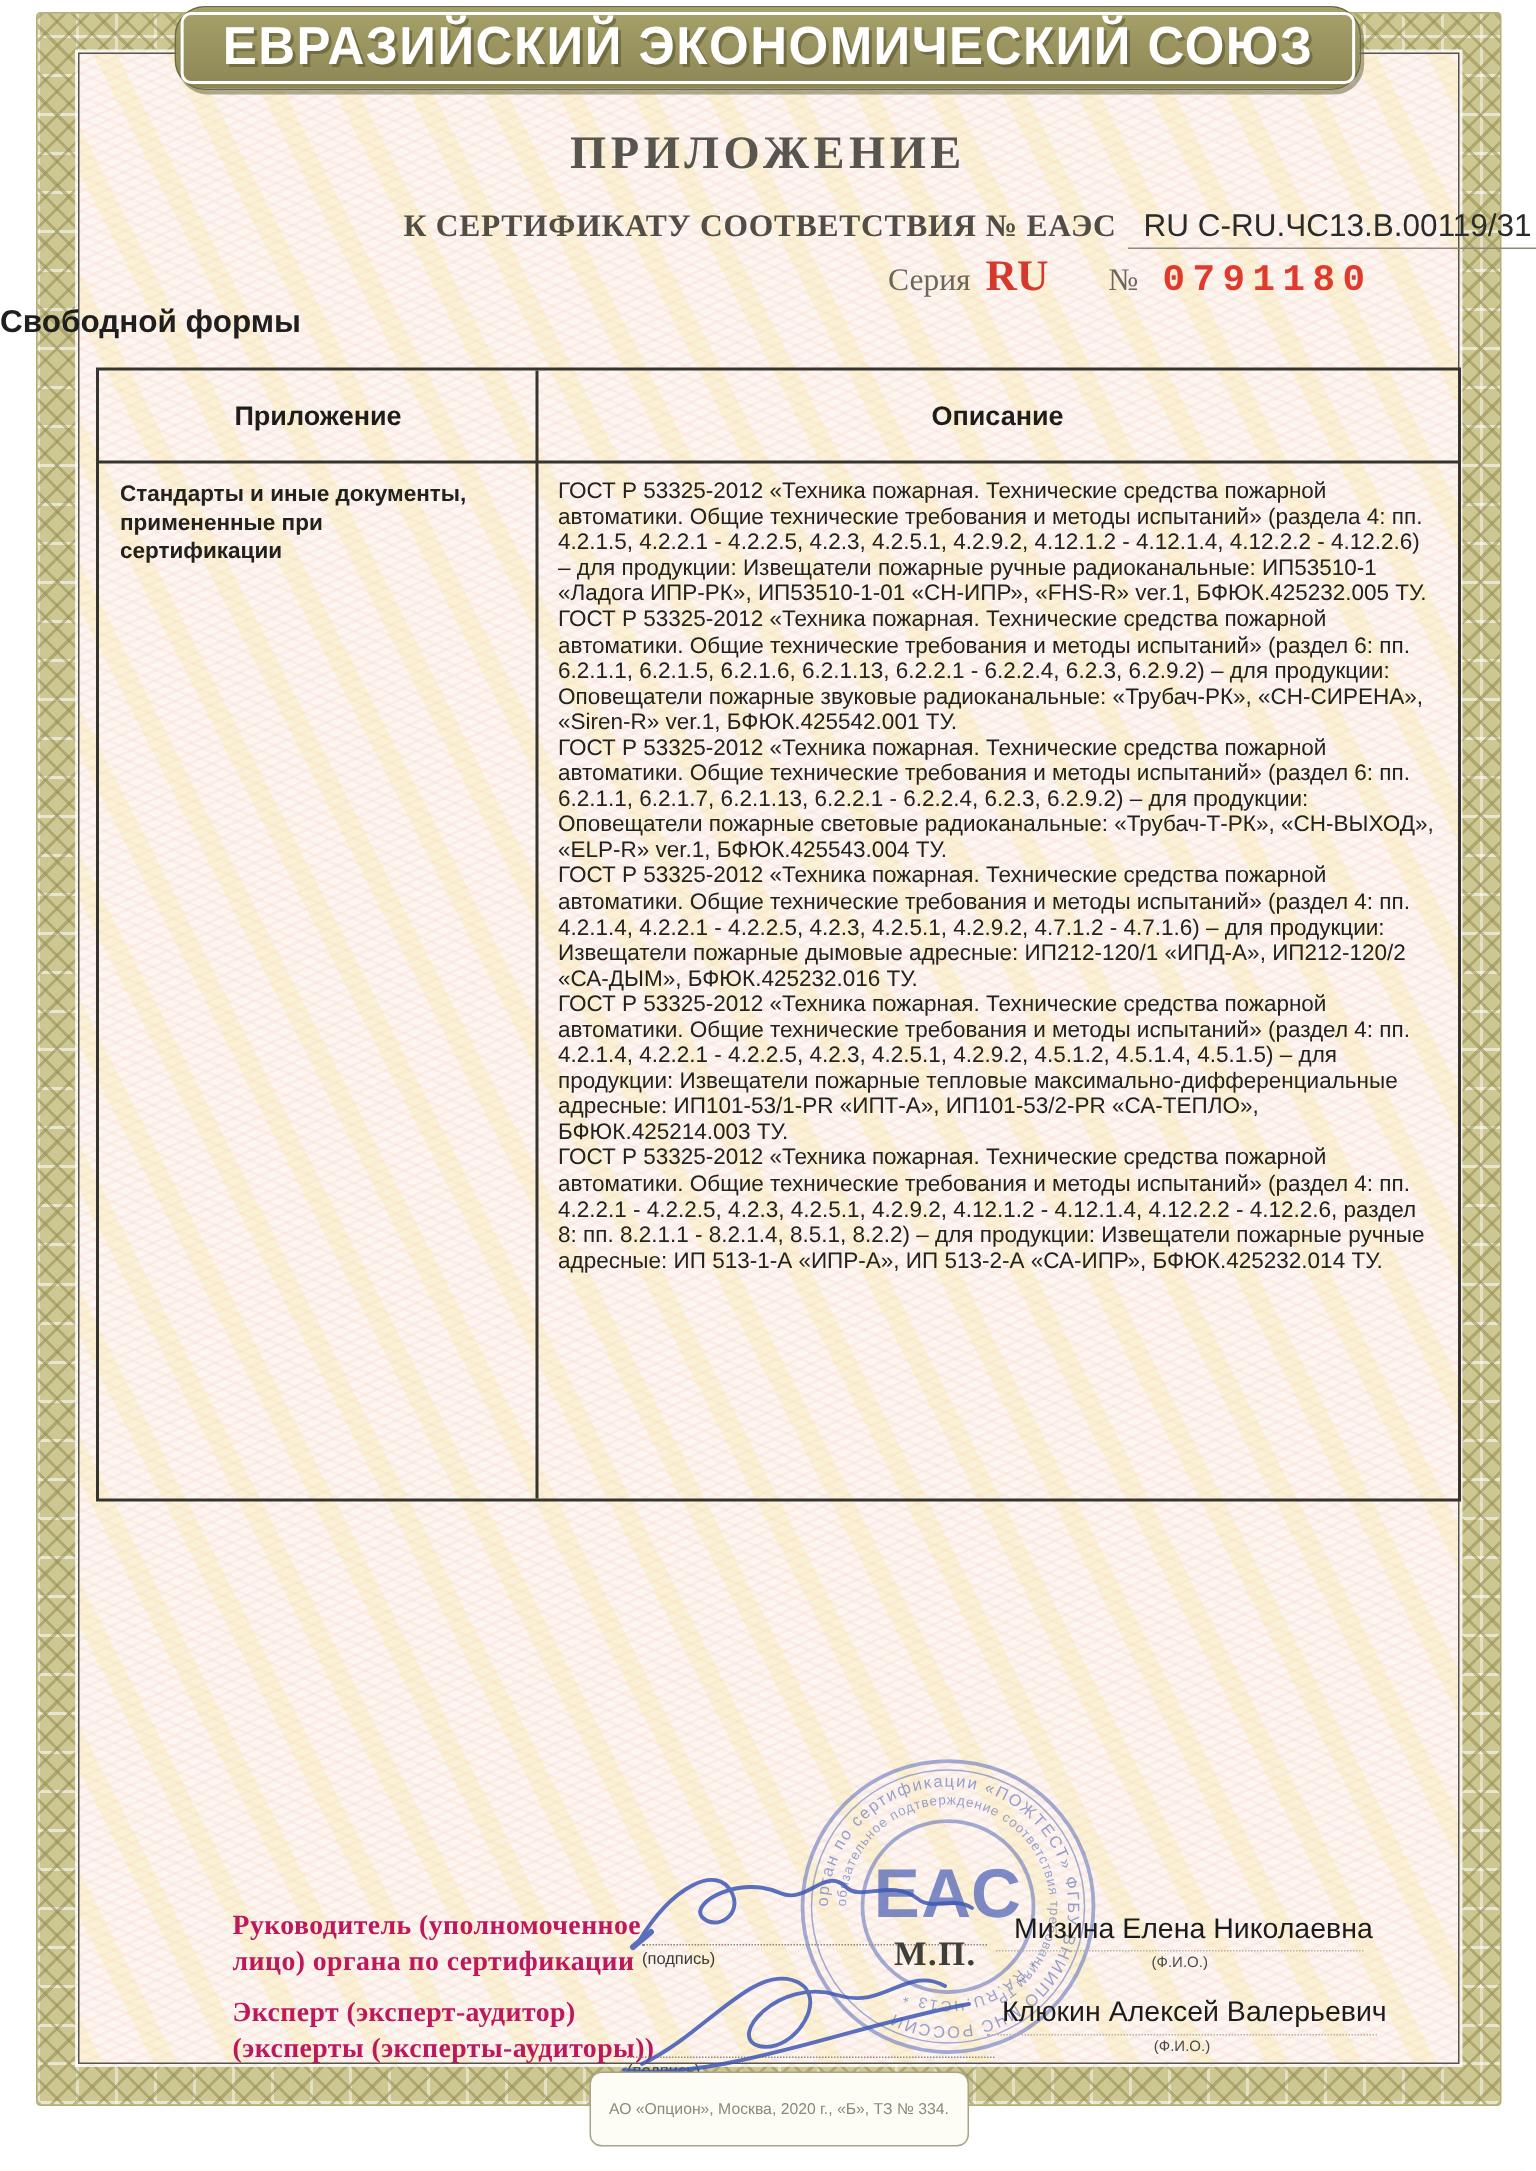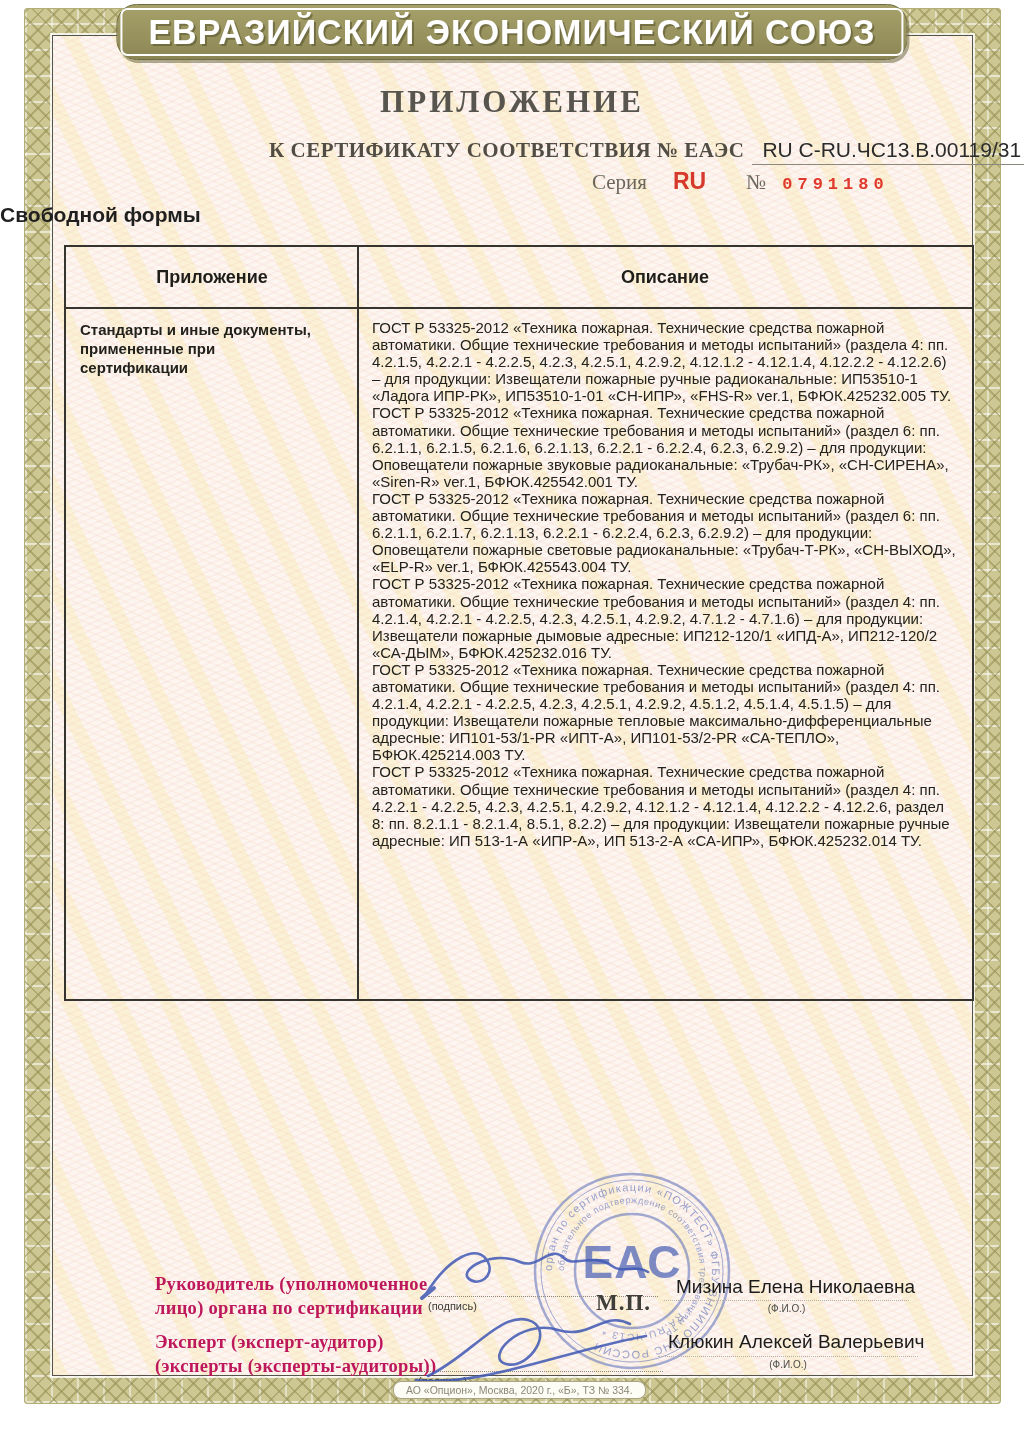--- a/index.html
+++ b/index.html
@@ -59,23 +59,23 @@
   }
   .cert-number{
     font-family:"Liberation Sans",sans-serif;font-size:21px;color:#2b2b2b;
     border-bottom:1px solid #8d887c;padding:0 10px 2px 10px;margin-left:8px;
     white-space:nowrap;
   }
   .series-row{
     position:absolute;top:168px;left:592px;display:flex;align-items:baseline;
   }
   .series-label{font-family:"Liberation Serif",serif;font-size:21px;color:#6b675c;}
-  .series-value{font-family:Liberation Sans, sans-serif;font-weight:bold;font-size:23px;color:#d6382c;margin-left:26px;}
+  .series-value{font-family:Liberation Serif, serif;font-weight:bold;font-size:29px;color:#d6382c;margin-left:10px;}
   .number-sign{font-family:"Liberation Serif",serif;font-size:21px;color:#6b675c;margin-left:40px;}
-  .blank-number{font-family:"Liberation Mono",monospace;font-weight:bold;font-size:17px;color:#e03a2c;letter-spacing:5px;margin-left:16px;}
+  .blank-number{font-family:"Liberation Mono",monospace;font-weight:bold;font-size:25px;color:#e03a2c;letter-spacing:5px;margin-left:16px;}
   .form-type{
     position:absolute;top:203px;left:0;width:1024px;text-align:left;
     font-weight:bold;font-size:21px;color:#1f1f1f;
   }
   
   .doc-table{
     position:absolute;left:64px;top:245px;width:906px;height:752px;
     border:2px solid #35342e;
   }
   .tbl-header{display:flex;height:60px;border-bottom:2px solid #35342e;}
@@ -104,21 +104,21 @@
     position:absolute;left:596px;top:1290px;
     font-family:"Liberation Serif",serif;font-weight:bold;font-size:23px;color:#3f3e38;
     letter-spacing:1px;
   }
   .stamp-svg{position:absolute;left:517px;top:1156px;}
   .sign-svg{position:absolute;}
   
   .footer-pill{
     position:absolute;left:393px;top:1381px;
     background:#fdfdf6;border:1px solid #a8a488;border-radius:8px;
-    padding:2px 12px;font-size:10.5px;color:#8b8877;white-space:nowrap;
+    padding:18px 12px;font-size:10.5px;color:#8b8877;white-space:nowrap;
   }
 </style>
 </head>
 <body>
 
 <div class="frame">
   <div class="frame-inner"></div>
 </div>
 
 <div class="banner">

